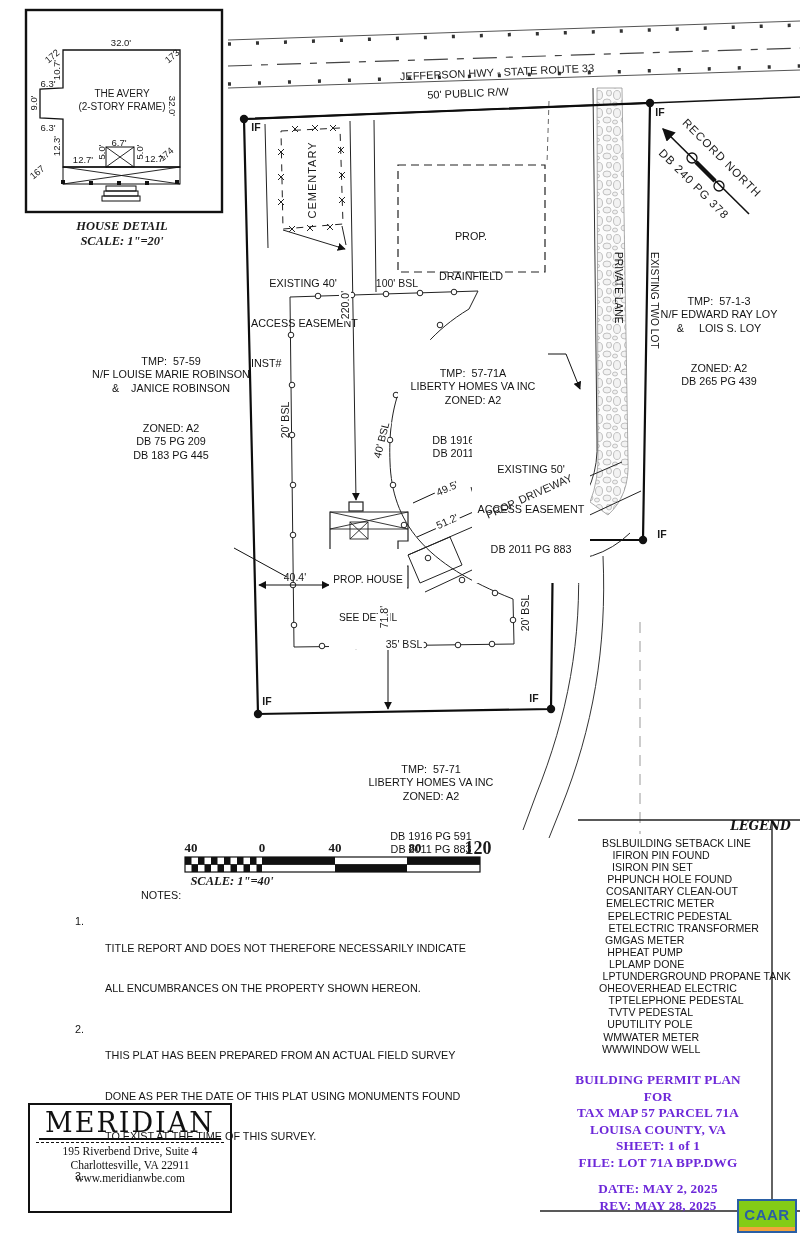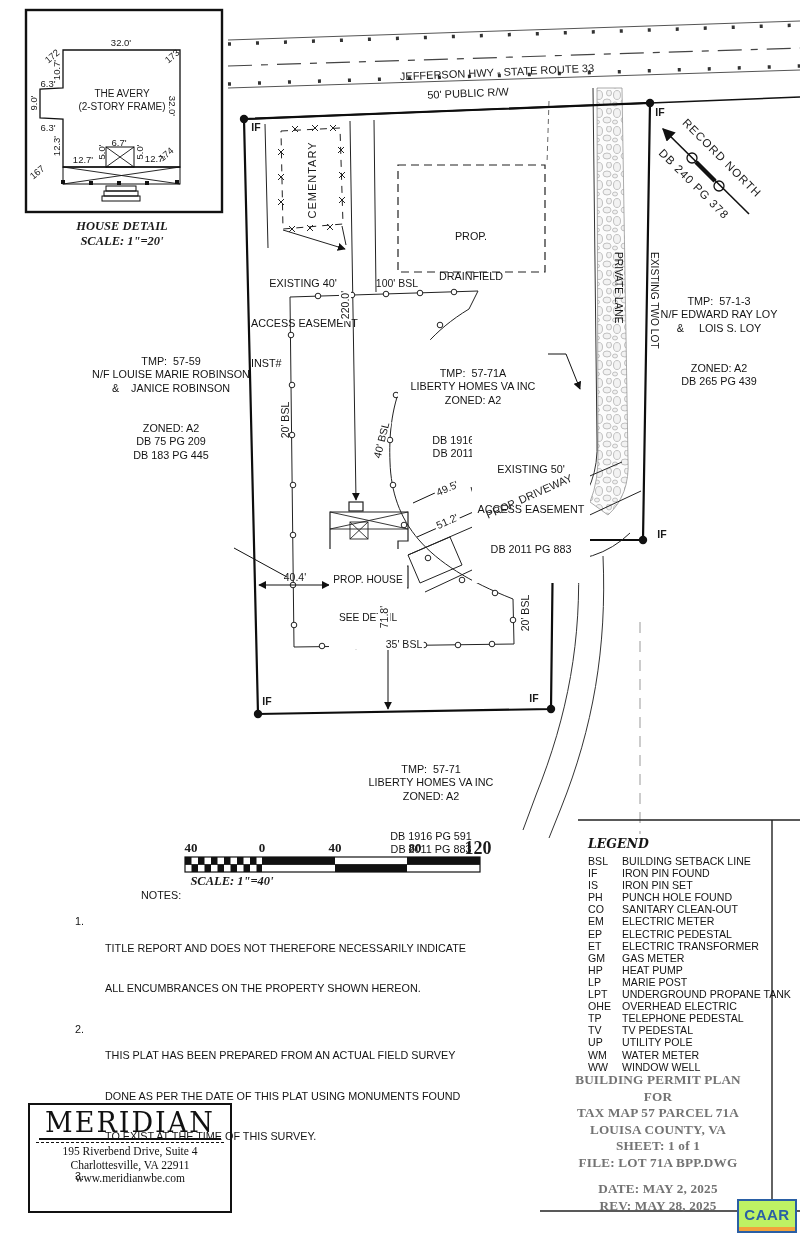--- a/index.html
+++ b/index.html
@@ -12,38 +12,38 @@
   .blk{position:absolute;text-align:center;font:10.8px/13.4px "Liberation Sans",sans-serif;color:#141414;white-space:pre;}
   .seri{font-family:Liberation Serif, serif;font-style:italic;font-weight:bold;}
   .serif{font-family:"Liberation Serif",serif;}
   
   #notes{position:absolute;left:75px;top:889px;width:392px;font:10.8px/13.4px "Liberation Sans",sans-serif;color:#141414;}
   #notes .title{margin-left:30px;margin-bottom:13px;padding-left:36px;}
   .note{display:flex;margin-bottom:0;}
   .note .num{width:30px;flex:none;}
   .note .body{white-space:pre;}
   
-  #legend{position:absolute;left:588px;top:836px;font:10.6px/12.1px "Liberation Sans",sans-serif;color:#141414;}
+  #legend{position:absolute;left:588px;top:818px;font:10.6px/12.1px "Liberation Sans",sans-serif;color:#141414;text-align:right;}
   #legend .lg-title{font:italic bold 12.5px "DejaVu Serif",serif;margin-bottom:4px;}
   .lg-row{display:flex;white-space:pre;}
   .lg-abbr{width:34px;flex:none;}
   
   #firm{position:absolute;left:28px;top:1103px;width:200px;height:106px;border:2.5px solid #111;
         text-align:center;font-family:"Liberation Serif",serif;color:#111;}
   #firm .name{font-family:"DejaVu Serif",serif;font-size:27px;letter-spacing:2px;line-height:30px;margin-top:3px;}
   #firm .rule1{border-top:2.5px solid #111;width:182px;margin:0 auto;}
   #firm .rule2{border-top:1.6px dashed #111;width:188px;margin:2px auto 2px;}
   #firm .type{font-size:13.5px;letter-spacing:1.5px;border-bottom:1.5px solid #111;display:inline-block;padding:0 2px 1px;margin-bottom:1px;}
   #firm .addr{font-size:11.5px;line-height:13.5px;}
   
   #titleblock{position:absolute;left:545px;top:1072px;width:226px;text-align:center;
-     font:bold 13.2px/16.5px "Liberation Serif",serif;color:#737373;letter-spacing:0.2px;}
+     font:bold 13.2px/16.5px "Liberation Serif",serif;color:#6d28d9;letter-spacing:0.2px;}
   #titleblock .dates{margin-top:10px;}
   
-  #caar{position:absolute;left:737px;top:1199px;width:56px;height:30px;border:2px solid #2a5fa5;background:#bef264;
+  #caar{position:absolute;left:737px;top:1199px;width:56px;height:30px;border:2px solid #2a5fa5;background:#84cc16;
         display:flex;flex-direction:column;}
   #caar .cx{flex:1;display:flex;align-items:center;justify-content:center;
         font:bold 15px "Liberation Sans",sans-serif;color:#2a5fa5;letter-spacing:0.5px;}
   #caar .bar{height:4px;}
 </style>
 </head>
 <body>
 
 <div id="page">
 
@@ -349,21 +349,21 @@
     <div class="lg-row"><span class="lg-abbr">BSL</span><span>BUILDING SETBACK LINE</span></div>
     <div class="lg-row"><span class="lg-abbr">IF</span><span>IRON PIN FOUND</span></div>
     <div class="lg-row"><span class="lg-abbr">IS</span><span>IRON PIN SET</span></div>
     <div class="lg-row"><span class="lg-abbr">PH</span><span>PUNCH HOLE FOUND</span></div>
     <div class="lg-row"><span class="lg-abbr">CO</span><span>SANITARY CLEAN-OUT</span></div>
     <div class="lg-row"><span class="lg-abbr">EM</span><span>ELECTRIC METER</span></div>
     <div class="lg-row"><span class="lg-abbr">EP</span><span>ELECTRIC PEDESTAL</span></div>
     <div class="lg-row"><span class="lg-abbr">ET</span><span>ELECTRIC TRANSFORMER</span></div>
     <div class="lg-row"><span class="lg-abbr">GM</span><span>GAS METER</span></div>
     <div class="lg-row"><span class="lg-abbr">HP</span><span>HEAT PUMP</span></div>
-    <div class="lg-row"><span class="lg-abbr">LP</span><span>MARIE POST</span></div>
+    <div class="lg-row"><span class="lg-abbr">LP</span><span>LAMP DONE</span></div>
     <div class="lg-row"><span class="lg-abbr">LPT</span><span>UNDERGROUND PROPANE TANK</span></div>
     <div class="lg-row"><span class="lg-abbr">OHE</span><span>OVERHEAD ELECTRIC</span></div>
     <div class="lg-row"><span class="lg-abbr">TP</span><span>TELEPHONE PEDESTAL</span></div>
     <div class="lg-row"><span class="lg-abbr">TV</span><span>TV PEDESTAL</span></div>
     <div class="lg-row"><span class="lg-abbr">UP</span><span>UTILITY POLE</span></div>
     <div class="lg-row"><span class="lg-abbr">WM</span><span>WATER METER</span></div>
     <div class="lg-row"><span class="lg-abbr">WW</span><span>WINDOW WELL</span></div>
   </div>
 
   <div id="firm">

